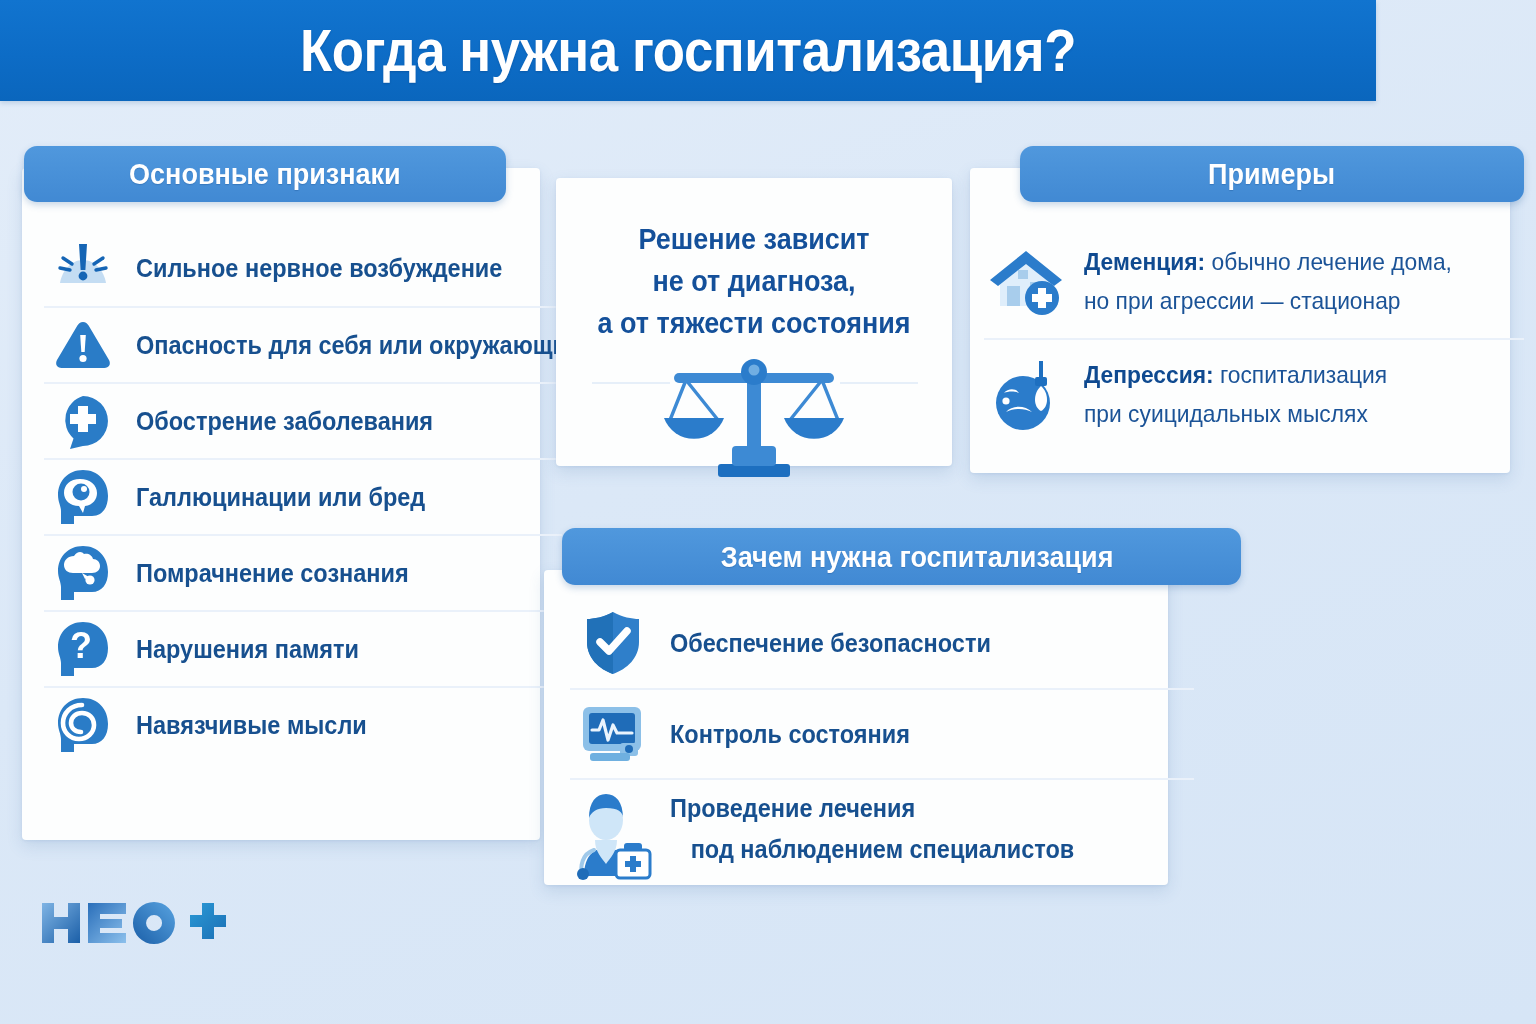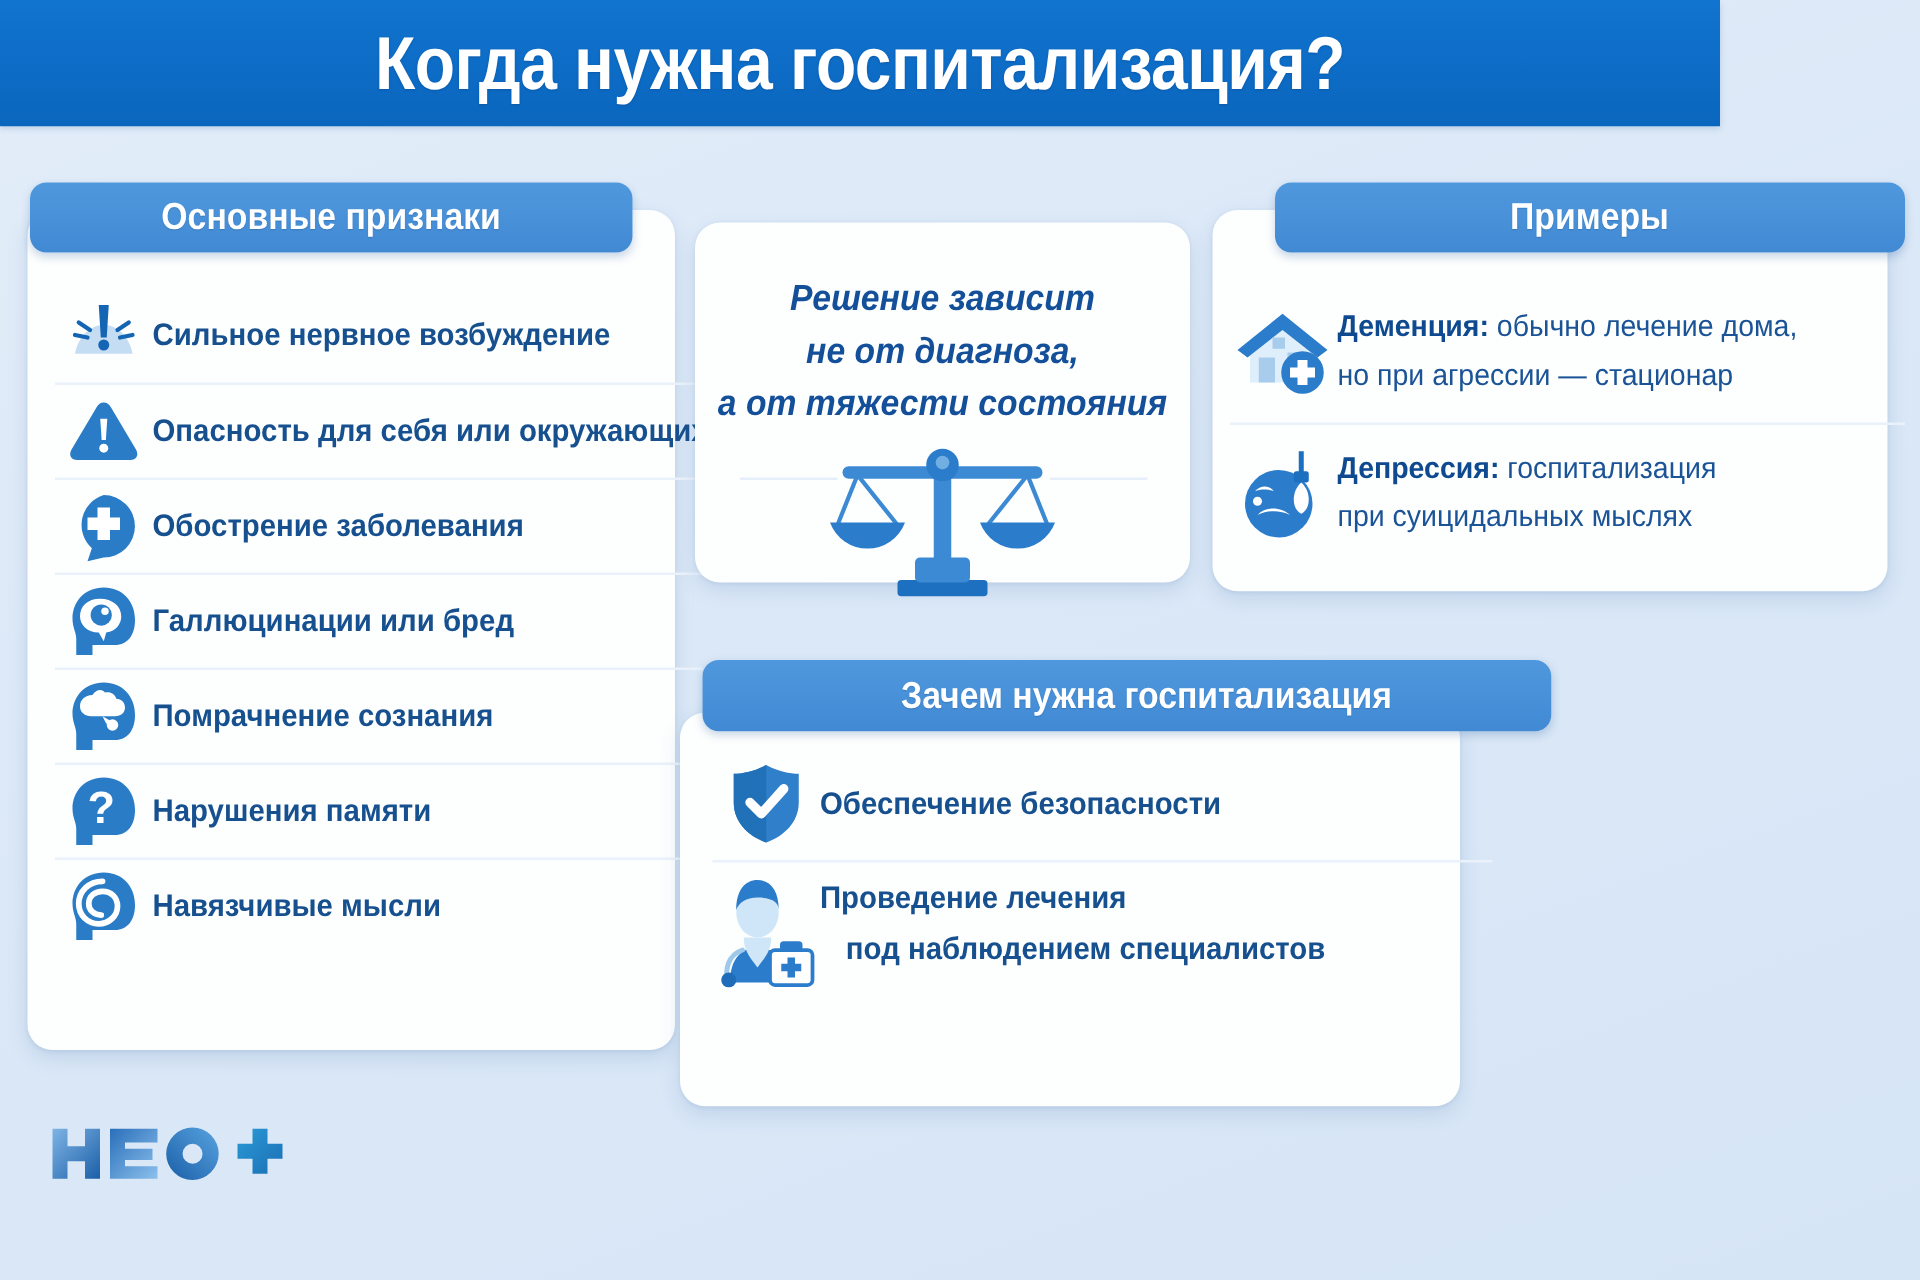--- a/index.html
+++ b/index.html
@@ -35,23 +35,22 @@
     transform: scaleX(0.88);
     transform-origin: center;
     white-space: nowrap;
     text-shadow: 0 1px 2px rgba(0,40,90,0.25);
   }
 
   
   .card {
     position: absolute;
     background: #fdfefe;
-    border-radius: 20px;
+    border-radius: 4px;
     box-shadow: 0 6px 16px rgba(60,110,170,0.16), 0 1px 3px rgba(60,110,170,0.10);
-    font-style: italic;
   }
   .tab-header {
     position: absolute;
     background: linear-gradient(180deg, #5098dd 0%, #4189d3 100%);
     border-radius: 13px;
     display: flex;
     align-items: center;
     justify-content: center;
     box-shadow: 0 3px 7px rgba(40,95,160,0.25);
     z-index: 5;
@@ -67,20 +66,21 @@
 
   
   .rows {
     position: absolute;
     left: 0; right: 0;
   }
   .row {
     display: flex;
     align-items: center;
     box-sizing: border-box;
+    gap: 14px;
   }
   .row + .row {
     border-top: 2px solid #eaf1fa;
   }
   .row-icon {
     flex: 0 0 auto;
     display: flex;
     align-items: center;
     justify-content: center;
   }
@@ -354,20 +354,33 @@
     <span class="row-icon">
       <svg width="62" height="68" viewBox="0 0 62 68">
         <path d="M31 3 C22 8 12 10 5 10 L5 33 C5 49 17 60 31 65 C45 60 57 49 57 33 L57 10 C50 10 40 8 31 3 Z" fill="#2f7fca"></path>
         <path d="M31 3 C22 8 12 10 5 10 L5 33 C5 49 17 60 31 65 Z" fill="#2171b8"></path>
         <path d="M18 33 L27 42 L45 22" fill="none" stroke="#ffffff" stroke-width="7.5" stroke-linecap="round" stroke-linejoin="round"></path>
       </svg>
     </span>
     <span class="row-text">Обеспечение безопасности</span>
   </div>
 
+  <div class="row">
+    <span class="row-icon">
+      <svg width="66" height="62" viewBox="0 0 66 62">
+        <rect x="3" y="4" width="58" height="44" rx="6" fill="#8cc0e8"></rect>
+        <rect x="9" y="10" width="46" height="31" rx="3" fill="#1f6cb8"></rect>
+        <path d="M12 27 L19 27 L23 17 L28 37 L33 22 L37 30 L52 30" fill="none" stroke="#eaf4fd" stroke-width="3.2" stroke-linejoin="round" stroke-linecap="round"></path>
+        <rect x="40" y="40" width="18" height="13" rx="3" fill="#8cc0e8"></rect>
+        <circle cx="49" cy="46" r="4" fill="#1f6cb8"></circle>
+        <rect x="10" y="50" width="40" height="8" rx="3" fill="#6fb0e0"></rect>
+      </svg>
+    </span>
+    <span class="row-text">Контроль состояния</span>
+  </div>
 
   <div class="row tall">
     <span class="row-icon">
       <svg width="82" height="92" viewBox="0 0 82 92">
         <path d="M12 88 C12 68 22 60 34 60 C46 60 56 68 56 88 Z" fill="#2b7ccb"></path>
         <path d="M23 52 C23 64 30 70 34 76 C38 70 45 64 45 52 Z" fill="#cfe6f8"></path>
         <ellipse cx="34" cy="32" rx="17" ry="20" fill="#cfe6f8"></ellipse>
         <path d="M17 30 C17 14 24 6 34 6 C44 6 51 14 51 30 C51 24 46 20 34 20 C25 20 19 24 17 30 Z" fill="#2b7ccb"></path>
         <path d="M22 62 C10 66 8 78 10 88" fill="none" stroke="#9fc9ea" stroke-width="4" stroke-linecap="round"></path>
         <circle cx="11" cy="86" r="6" fill="#1f6cb8"></circle>

